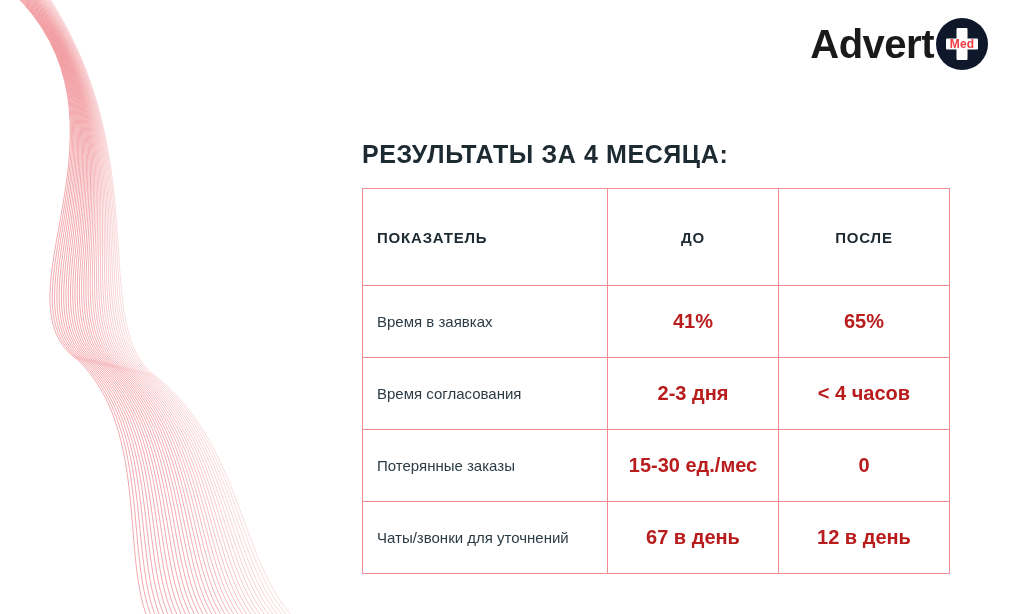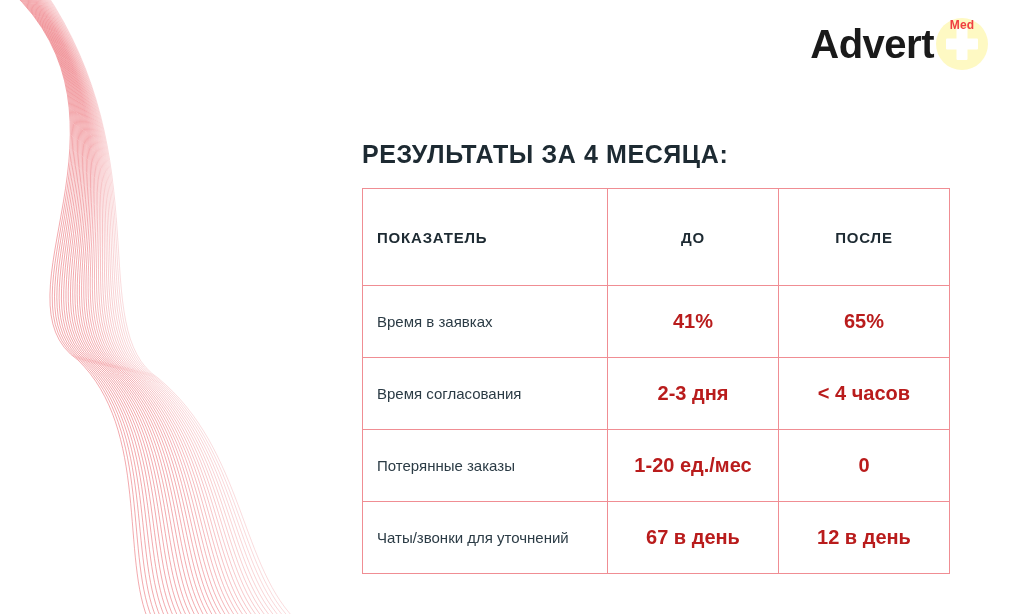--- a/index.html
+++ b/index.html
@@ -38,24 +38,24 @@
     font-size: 40px;
     font-weight: bold;
     color: #1a1a1a;
     letter-spacing: -0.5px;
     line-height: 1;
   }
   #logo-badge {
     width: 52px;
     height: 52px;
     border-radius: 50%;
-    background: #fef9c3;
+    background: #0f172a;
     position: relative;
     display: flex;
-    align-items: flex-start;
+    align-items: center;
     justify-content: center;
   }
   #logo-badge .cross-v {
     position: absolute;
     width: 11px;
     height: 32px;
     background: #ffffff;
     left: 50%;
     top: 50%;
     transform: translate(-50%, -50%);
@@ -204,21 +204,21 @@
         <td class="cell-val">41%</td>
         <td class="cell-val">65%</td>
       </tr>
       <tr>
         <td class="cell-metric">Время согласования</td>
         <td class="cell-val">2-3 дня</td>
         <td class="cell-val">&lt; 4 часов</td>
       </tr>
       <tr>
         <td class="cell-metric">Потерянные заказы</td>
-        <td class="cell-val">1-20 ед./мес</td>
+        <td class="cell-val">15-30 ед./мес</td>
         <td class="cell-val">0</td>
       </tr>
       <tr>
         <td class="cell-metric">Чаты/звонки для уточнений</td>
         <td class="cell-val">67 в день</td>
         <td class="cell-val">12 в день</td>
       </tr>
     </tbody>
 </table>
 

